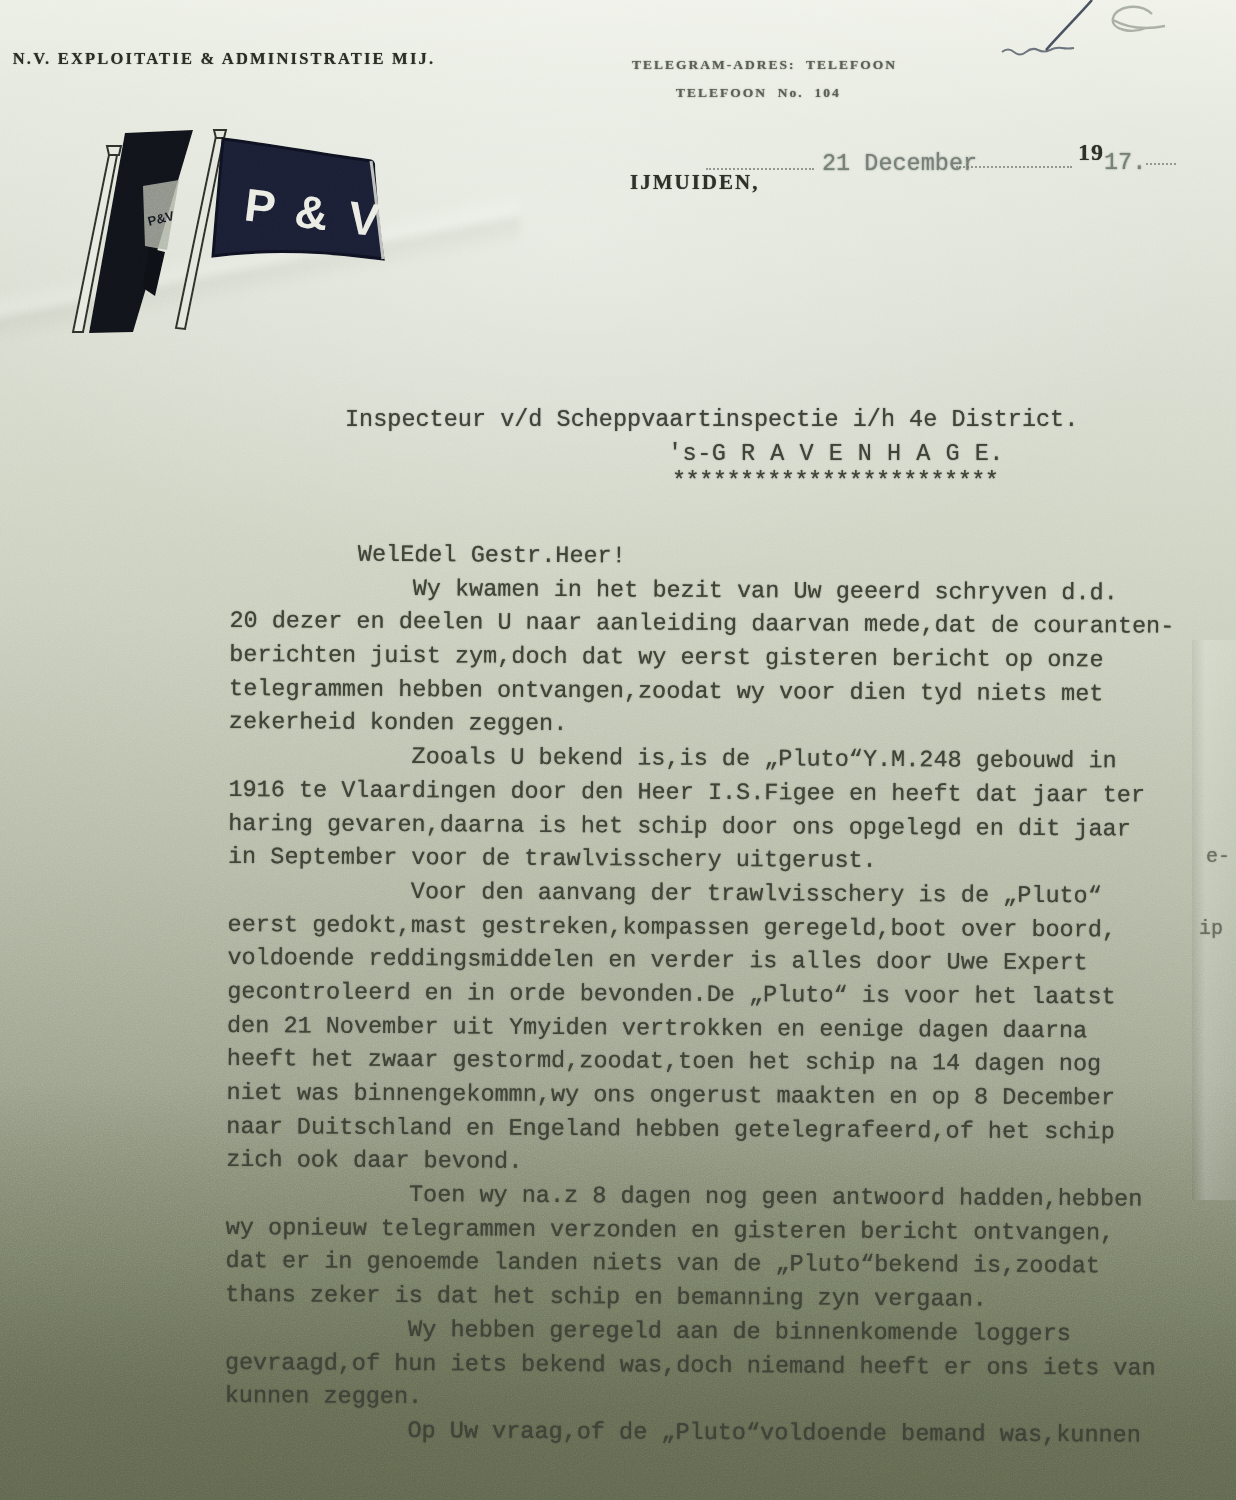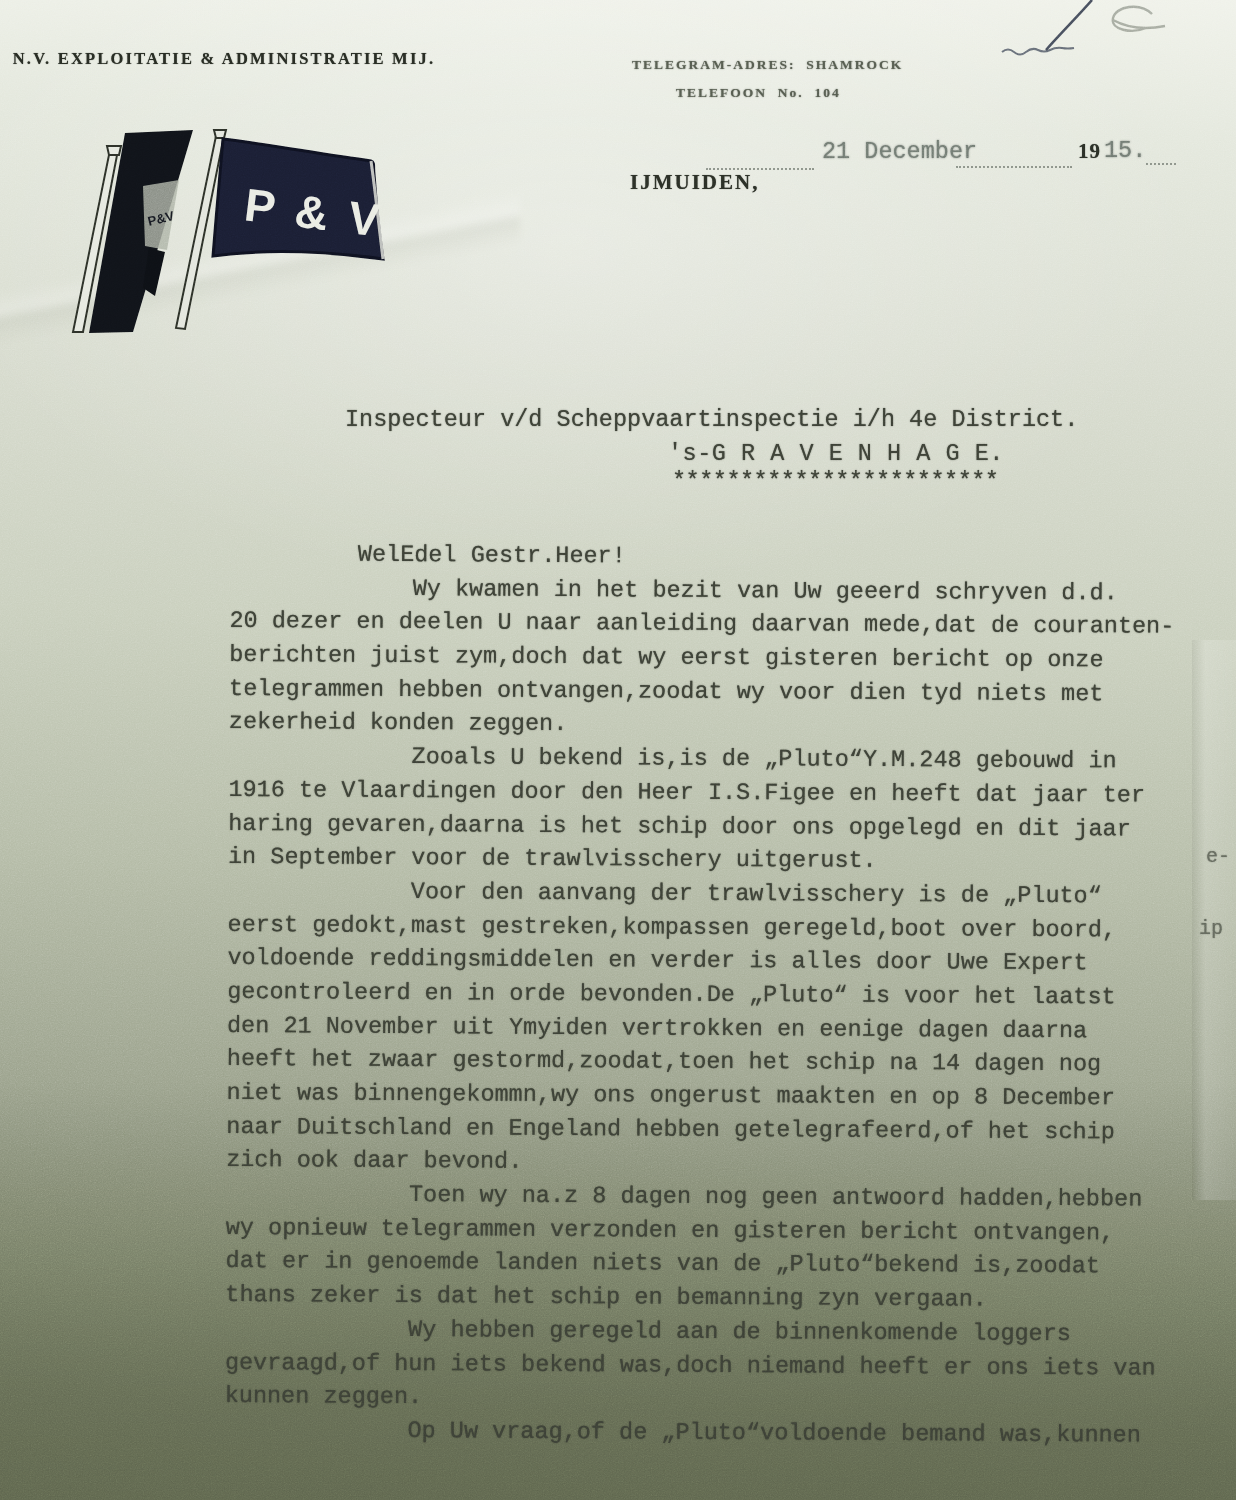--- a/index.html
+++ b/index.html
@@ -23,26 +23,26 @@
   
   .print{position:absolute;color:#272b23;font-family:Liberation Serif, serif;
     text-shadow:0 0 1px rgba(30,34,26,.75);white-space:pre;}
   .co1{left:12px;top:49px;width:424px;text-align:center;font-size:16.5px;font-weight:bold;letter-spacing:2.2px;}
   .co2{left:12px;top:78px;width:424px;text-align:center;font-size:22px;font-weight:bold;letter-spacing:9px;}
   .tg{left:632px;top:57px;font-size:13.5px;font-weight:600;letter-spacing:2px;color:#545a4e;
     text-shadow:0 0 1.5px rgba(74,80,68,.8);}
   .tf{left:632px;top:85px;font-size:13.5px;font-weight:600;letter-spacing:2px;color:#545a4e;
     text-shadow:0 0 1.5px rgba(74,80,68,.8);margin-left:44px;}
   .place{left:630px;top:142px;font-size:21px;font-weight:bold;letter-spacing:2px;color:#2a2e26;margin-top:28px;}
-  .yearp{left:1078px;top:139px;font-size:21px;font-weight:bold;letter-spacing:1px;color:#2a2e26;}
+  .yearp{left:1078px;top:139px;font-size:24px;font-weight:bold;letter-spacing:1px;color:#2a2e26;}
 
   
   .t{position:absolute;color:#3b3f35;font-size:23.5px;white-space:pre;
      text-shadow:0 0 1.3px rgba(48,52,42,.85);}
-  .faded{color:#6f7870;text-shadow:0 0 2px rgba(100,108,100,.9);}
+  .faded{color:#6f7870;text-shadow:0 0 2px rgba(100,108,100,.9);margin-top:12px;}
   .dots{position:absolute;height:0;border-bottom:2.5px dotted #6c746a;opacity:.75;}
   .d1{left:706px;top:168px;width:108px;}
   .d2{left:956px;top:166px;width:116px;}
   .d3{left:1146px;top:163px;width:30px;}
 
   .addr1{left:268px;top:372px;}
   .addr2{left:345px;top:406px;}
   .addr3{left:668px;top:440px;letter-spacing:.5px;}
   .addr4{left:672px;top:468px;letter-spacing:-.5px;}
 
@@ -64,27 +64,27 @@
 </head>
 <body>
 
 <div class="page">
 
   <div class="bottomshade"></div>
   <div class="rightedge"></div>
   <div class="crease"></div>
 
   <div class="print co1">N.V. EXPLOITATIE &amp; ADMINISTRATIE MIJ.</div>
-  <div class="print tg">TELEGRAM-ADRES:  SHAMROCK</div>
+  <div class="print tg">TELEGRAM-ADRES:  TELEFOON</div>
   <div class="print tf">TELEFOON  No.  104</div>
 
   <div class="print place">IJMUIDEN,</div>
   <div class="t faded" style="left:822px;top:138px;">21 December</div>
   <div class="print yearp">19</div>
-  <div class="t faded" style="left:1104px;top:137px;">15.</div>
+  <div class="t faded" style="left:1104px;top:137px;">17.</div>
   <div class="dots d1"></div>
   <div class="dots d2"></div>
   <div class="dots d3"></div>
 
   <svg class="flagsvg" width="430" height="230" viewBox="0 0 430 230">
 
     <polygon points="45,22 53,22 18,204 8,204" fill="#e6e9e0" stroke="#2c3028" stroke-width="2"></polygon>
     <polygon points="42,18 56,18 54,27 44,27" fill="#e6e9e0" stroke="#2c3028" stroke-width="2"></polygon>
 
     <polygon points="60,5 128,2 68,204 24,205" fill="#101319"></polygon>

